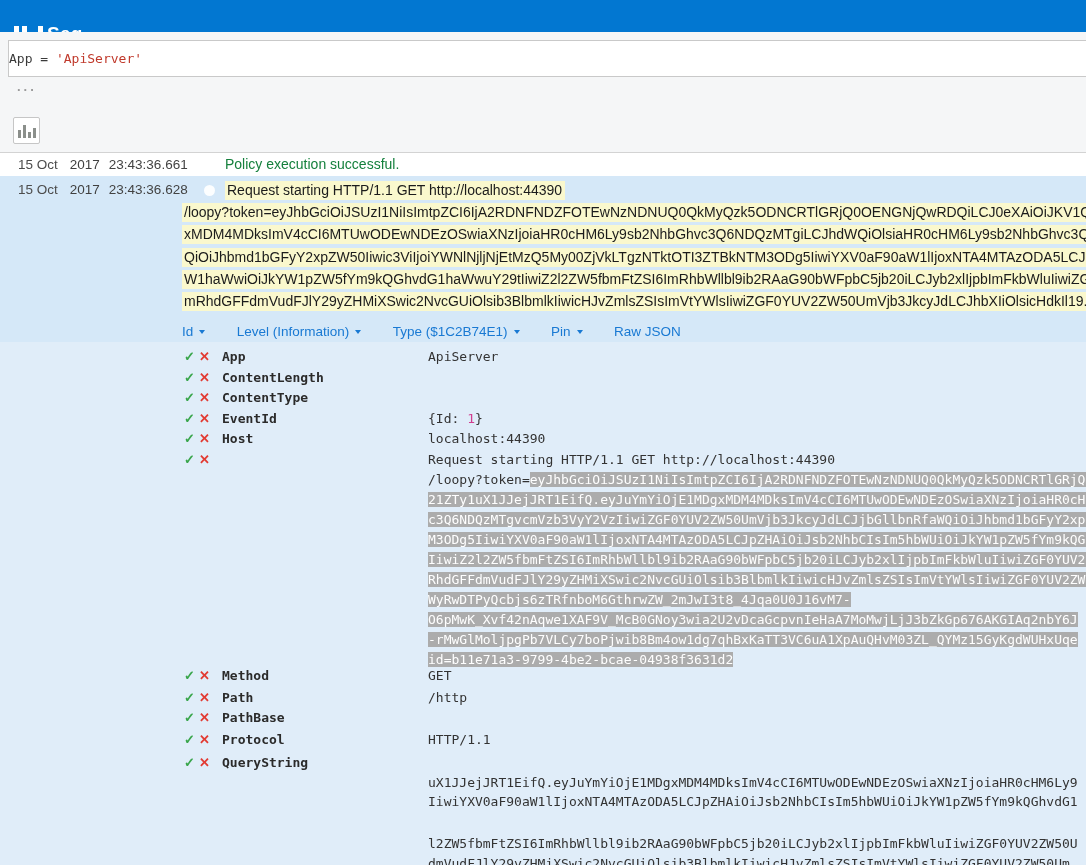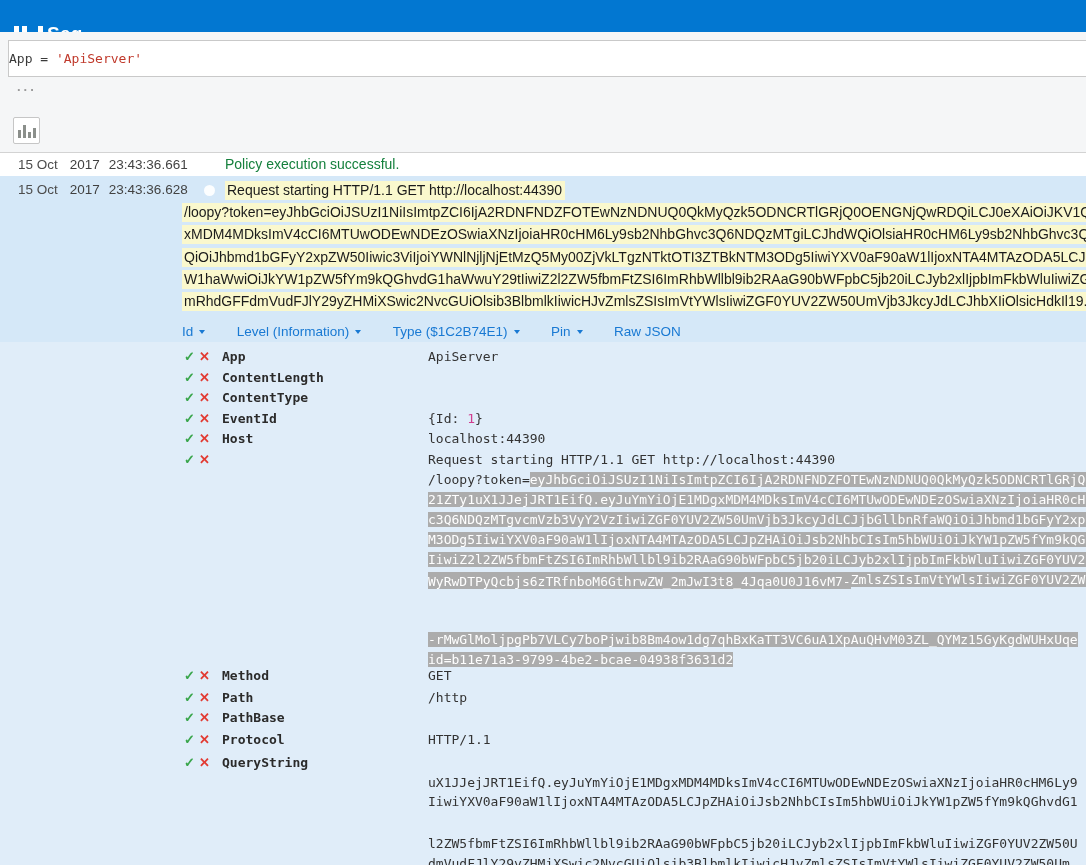--- a/index.html
+++ b/index.html
@@ -154,21 +154,22 @@
       <span class="chk">✓</span>
         <span class="xmark">✕</span>
     </div>
     <div class="vline" style="top:274px">Request starting HTTP/1.1 GET http://localhost:44390</div>
     <div class="vline" style="top:294px"><span>/loopy?token=</span><span class="sel">eyJhbGciOiJSUzI1NiIsImtpZCI6IjA2RDNFNDZFOTEwNzNDNUQ0QkMyQzk5ODNCRTlGRjQ0OENG</span></div>
     <div class="vline" style="top:314px"><span class="sel">21ZTy1uX1JJejJRT1EifQ.eyJuYmYiOjE1MDgxMDM4MDksImV4cCI6MTUwODEwNDEzOSwiaXNzIjoiaHR0cHM6</span></div>
     <div class="vline" style="top:334px"><span class="sel">c3Q6NDQzMTgvcmVzb3VyY2VzIiwiZGF0YUV2ZW50UmVjb3JkcyJdLCJjbGllbnRfaWQiOiJhbmd1bGFyY2xpZW</span></div>
     <div class="vline" style="top:354px"><span class="sel">M3ODg5IiwiYXV0aF90aW1lIjoxNTA4MTAzODA5LCJpZHAiOiJsb2NhbCIsIm5hbWUiOiJkYW1pZW5fYm9kQGhv</span></div>
     <div class="vline" style="top:374px"><span class="sel">IiwiZ2l2ZW5fbmFtZSI6ImRhbWllbl9ib2RAaG90bWFpbC5jb20iLCJyb2xlIjpbImFkbWluIiwiZGF0YUV2ZW</span></div>
     <div class="vline" style="top:394px"><span class="sel">RhdGFFdmVudFJlY29yZHMiXSwic2NvcGUiOlsib3BlbmlkIiwicHJvZmlsZSIsImVtYWlsIiwiZGF0YUV2ZW50</span></div>
-    <div class="vline" style="top:396px"><span class="sel">WyRwDTPyQcbjs6zTRfnboM6GthrwZW_2mJwI3t8_4Jqa0U0J16vM7-</span></div>
+    <div class="vline" style="top:414px"><span class="sel">WyRwDTPyQcbjs6zTRfnboM6GthrwZW_2mJwI3t8_4Jqa0U0J16vM7-</span></div>
+    <div class="vline" style="top:434px"><span class="sel">O6pMwK_Xvf42nAqwe1XAF9V_McB0GNoy3wia2U2vDcaGcpvnIeHaA7MoMwjLjJ3bZkGp676AKGIAq2nbY6J</span></div>
     <div class="vline" style="top:454px"><span class="sel">-rMwGlMoljpgPb7VLCy7boPjwib8Bm4ow1dg7qhBxKaTT3VC6uA1XpAuQHvM03ZL_QYMz15GyKgdWUHxUqe</span></div>
     <div class="vline" style="top:474px"><span class="sel">id=b11e71a3-9799-4be2-bcae-04938f3631d2</span></div>
 
     <div class="prow" style="top:490px">
       <span class="chk">✓</span>
         <span class="xmark">✕</span>
       <span class="pname">Method</span>
       <span class="pval">GET</span>
     </div>
     <div class="prow" style="top:512px">

